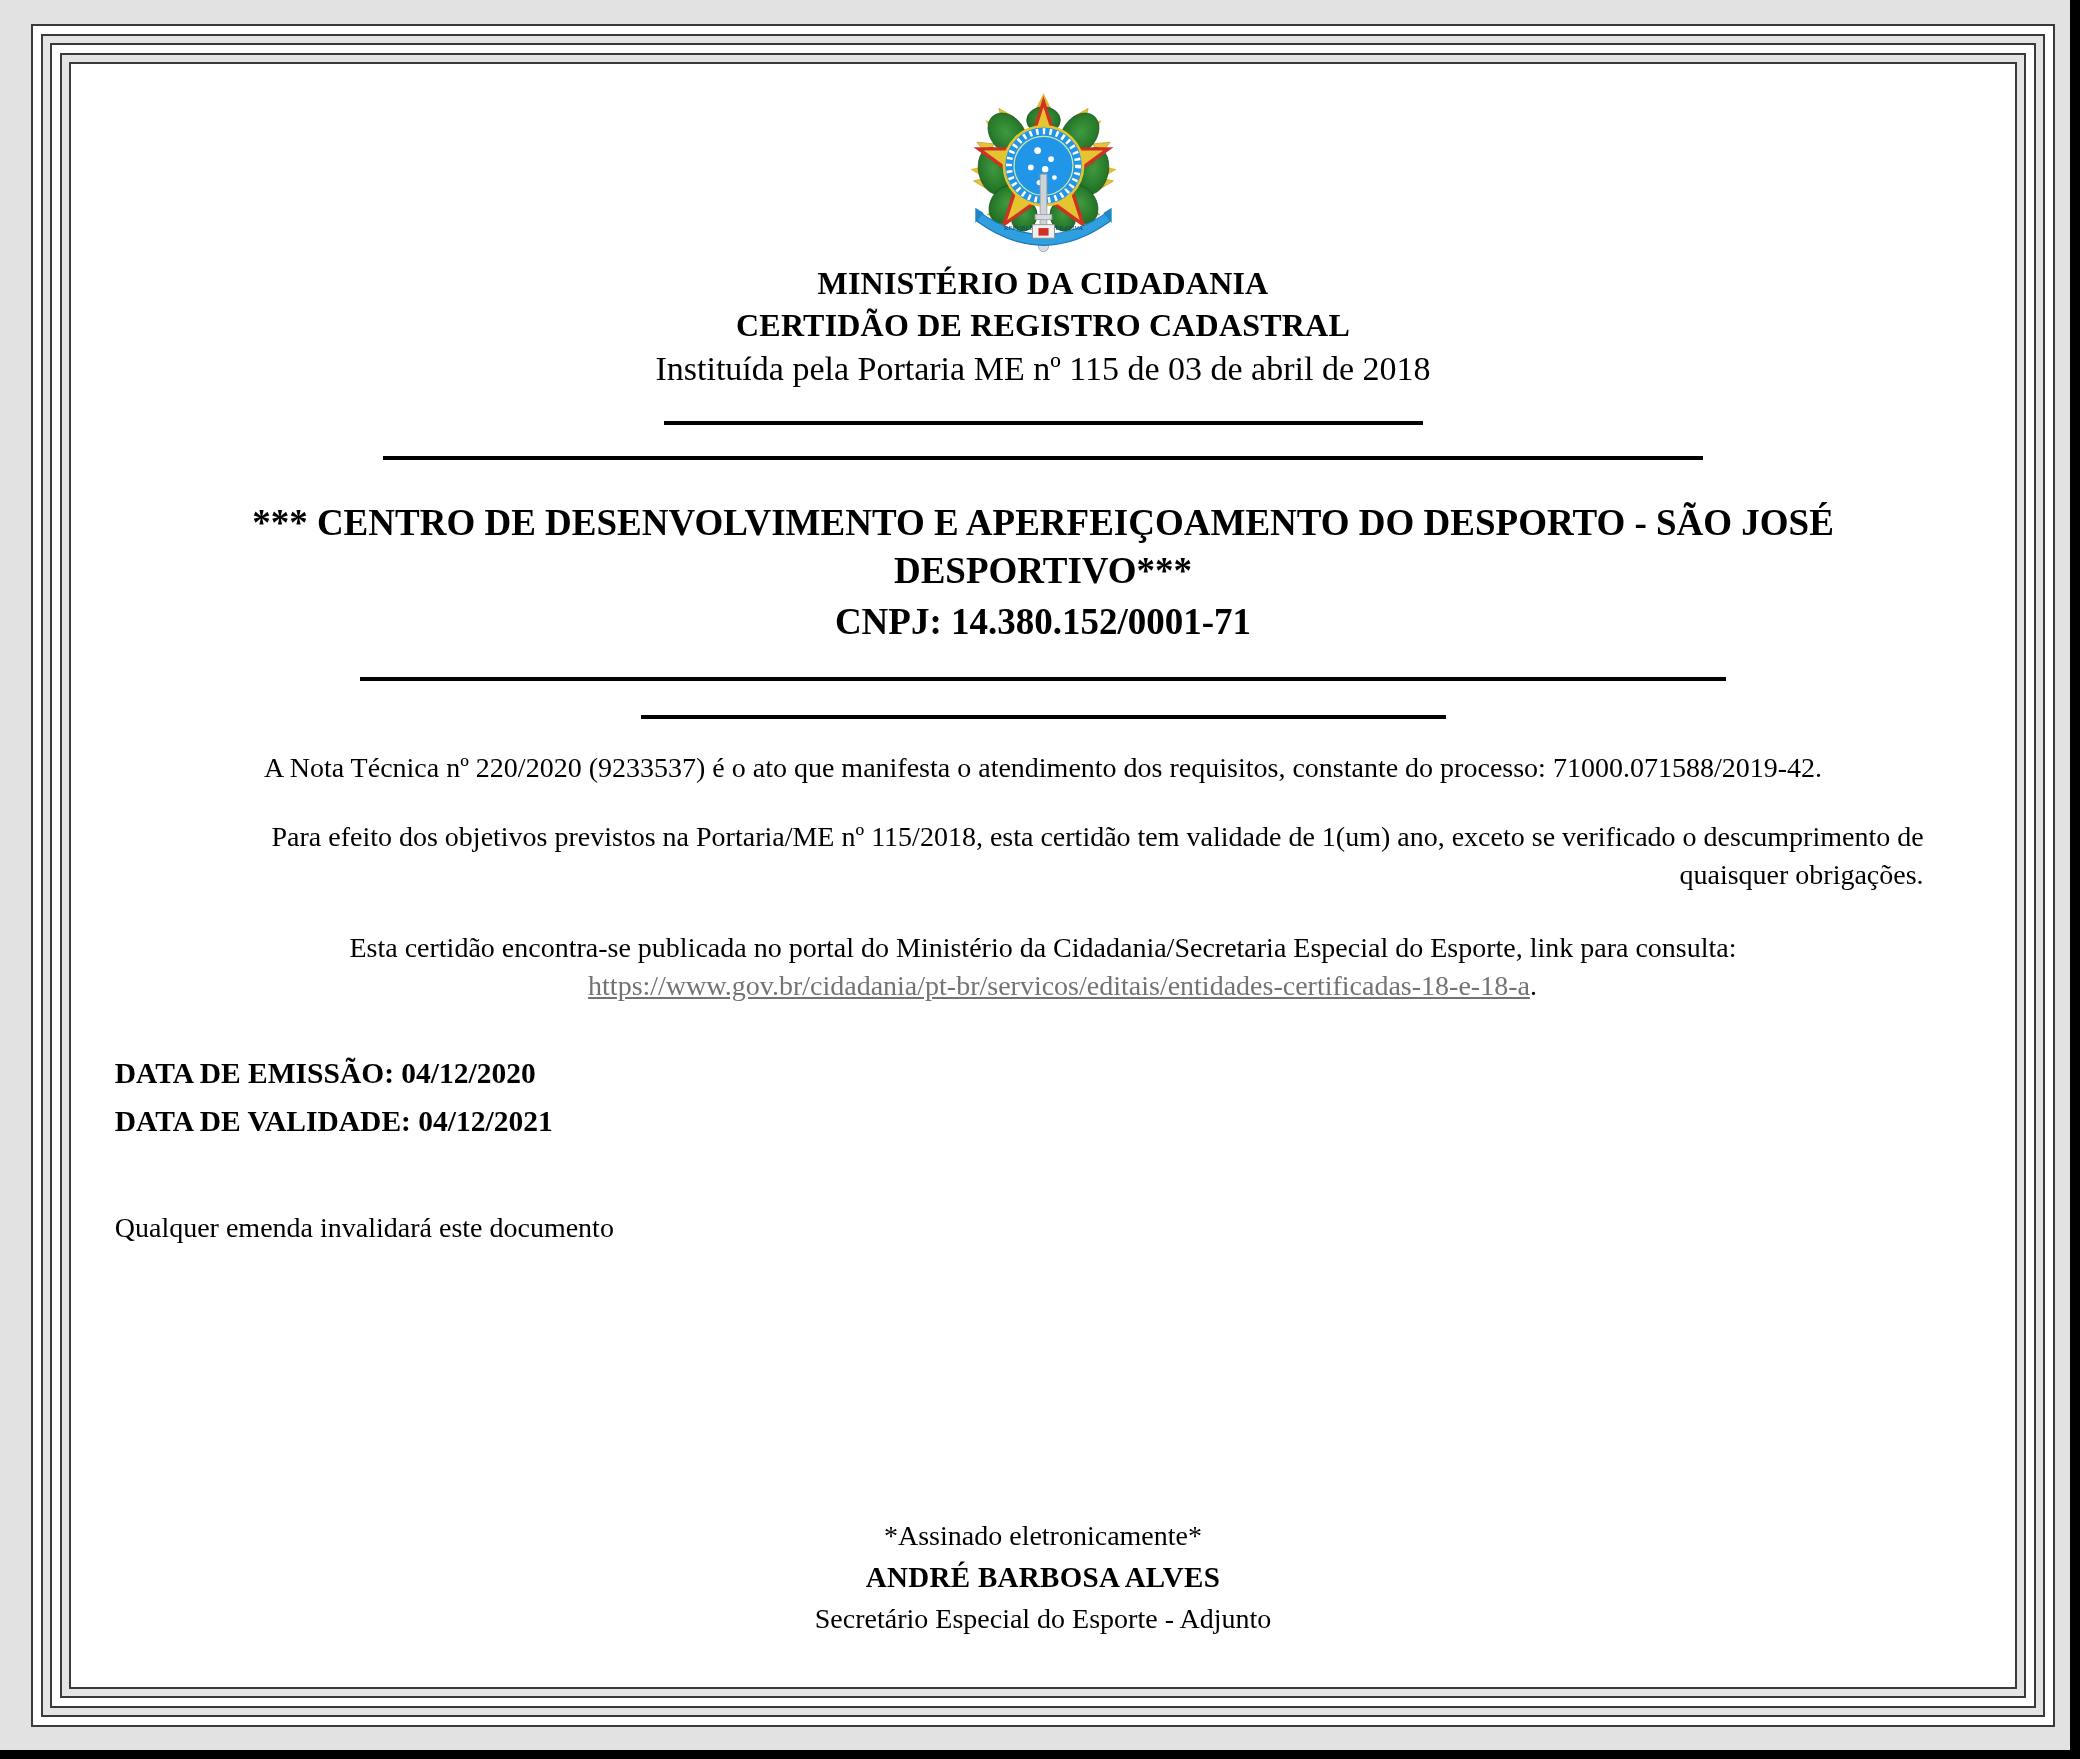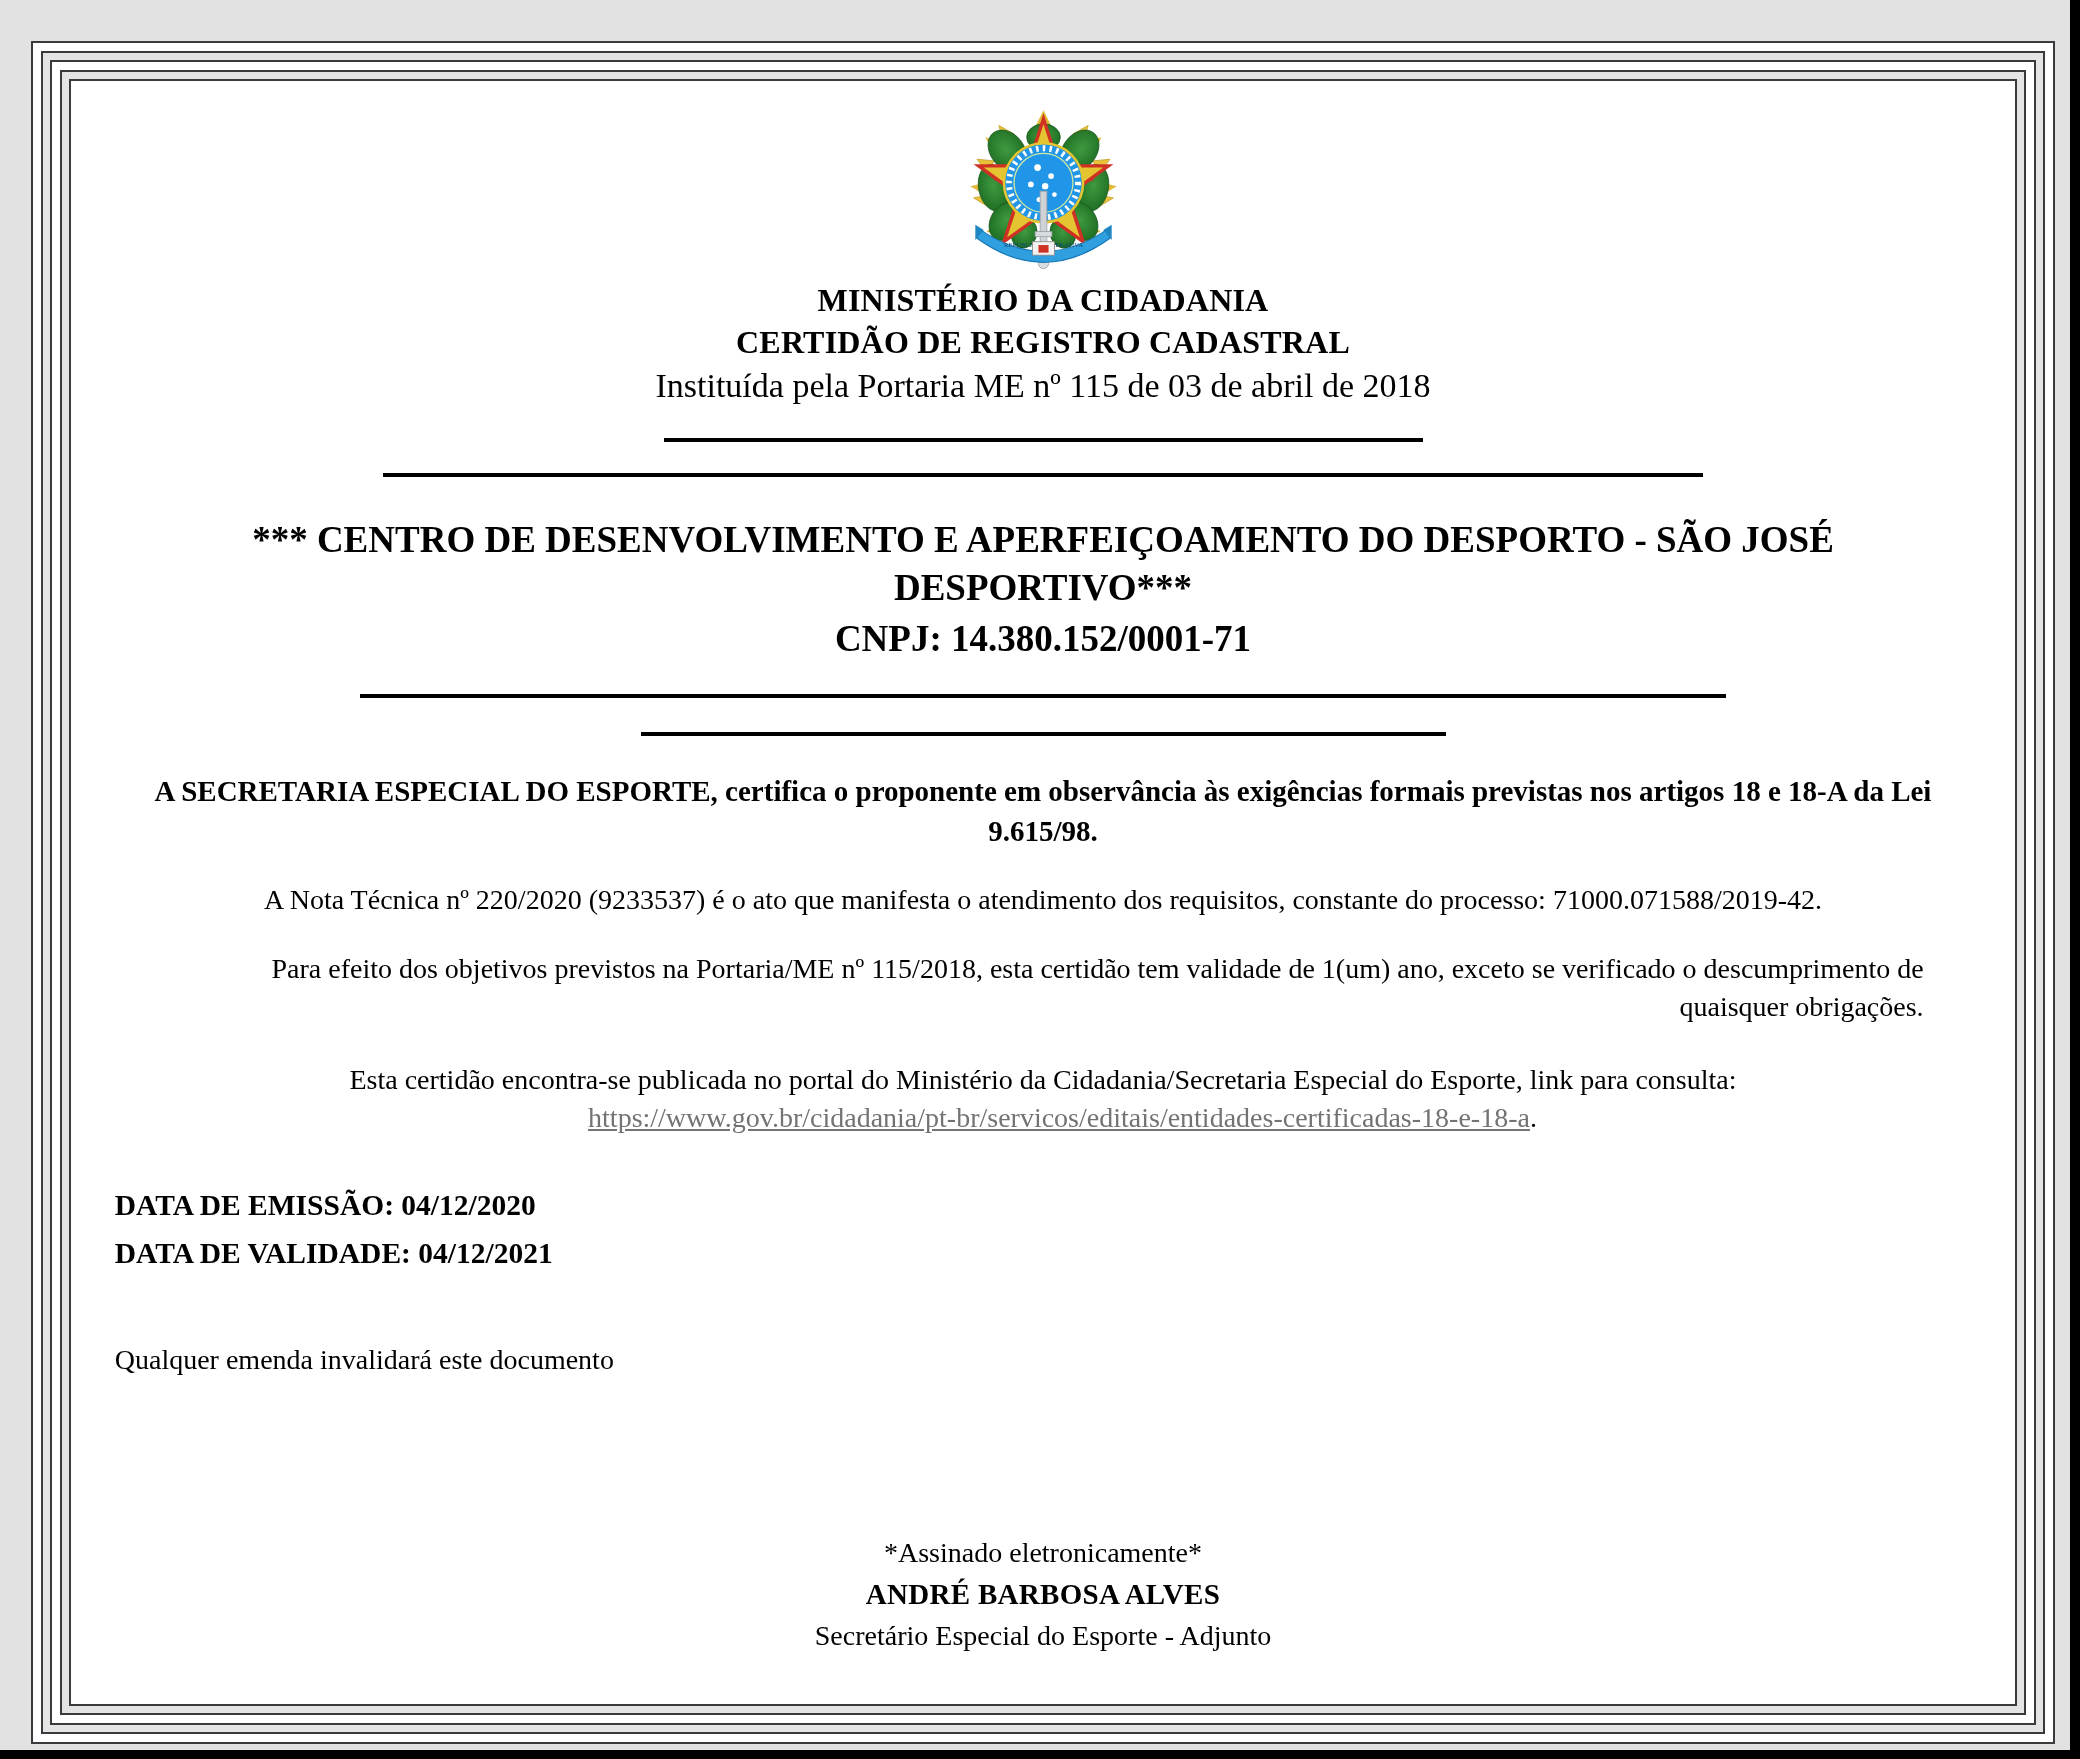--- a/index.html
+++ b/index.html
@@ -24,21 +24,21 @@
     inset: 0;
     background: #000000;
   }
   .frame-0 {
     position: absolute;
     left: 0; top: 0;
     width: 2070px;
     height: 1750px;
     background: #e2e2e2;
     border: none;
-    padding: 41px 0 0 31px;
+    padding: 24px 0 0 31px;
   }
   .frame-1 {
     width: 2024px; height: 1703px;
     border: 2.5px solid #3a3a3e;
     background: #ffffff;
     padding: 7.6px;
   }
   .frame-2 {
     width: 100%; height: 100%;
     border: 2.5px solid #3a3a3e;
@@ -279,21 +279,20 @@
 
         <hr class="rule rule-short-a">
         <hr class="rule rule-long-a">
 
         <div class="entity">*** CENTRO DE DESENVOLVIMENTO E APERFEIÇOAMENTO DO DESPORTO - SÃO JOSÉ DESPORTIVO***</div>
         <div class="cnpj">CNPJ: 14.380.152/0001-71</div>
 
         <hr class="rule rule-long-b">
         <hr class="rule rule-short-b">
 
-        <div class="para para-certifica">A SECRETARIA ESPECIAL DO ESPORTE, certifica o proponente em observância às exigências formais previstas nos artigos 18 e 18-A da Lei 9.615/98.</div>
 
         <div class="para para-nota">A Nota Técnica nº 220/2020 (9233537) é o ato que manifesta o atendimento dos requisitos, constante do processo: 71000.071588/2019-42.</div>
 
         <div class="para para-efeito">Para efeito dos objetivos previstos na Portaria/ME nº 115/2018, esta certidão tem validade de 1(um) ano, exceto se verificado o descumprimento de quaisquer obrigações.</div>
 
         <div class="para para-link"><span>Esta certidão encontra-se publicada no portal do Ministério da Cidadania/Secretaria Especial do Esporte,  link para consulta: </span><a class="doc-link" href="#">https://www.gov.br/cidadania/pt-br/servicos/editais/entidades-certificadas-18-e-18-a</a><span>.</span></div>
 
         <div class="dates">
           <div>DATA DE EMISSÃO: 04/12/2020</div>
           <div>DATA DE VALIDADE: 04/12/2021</div>

